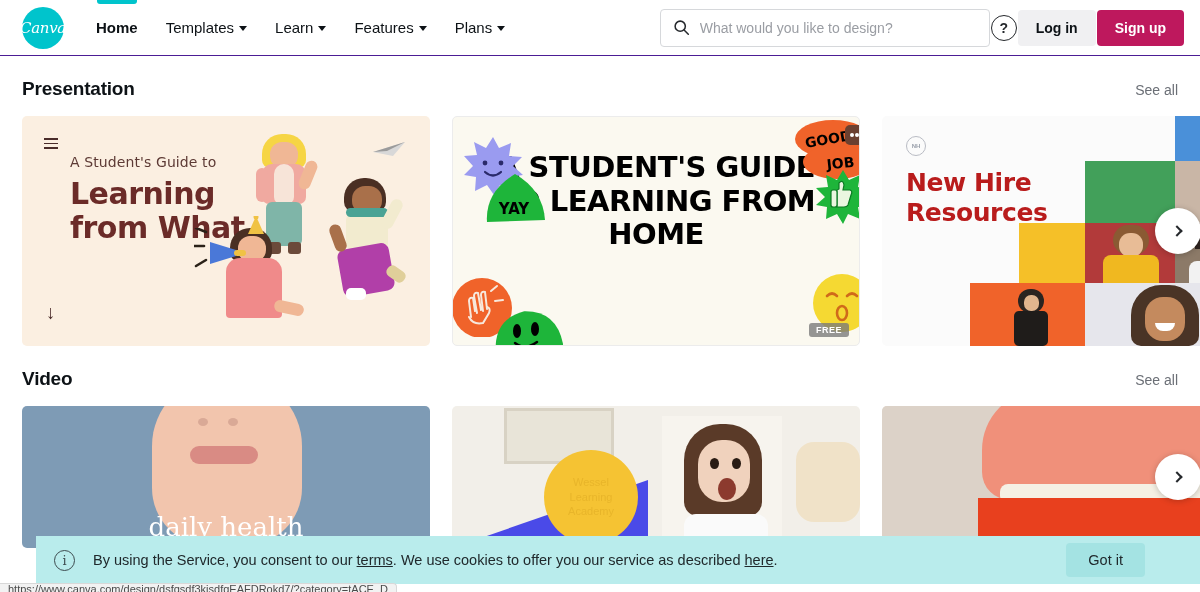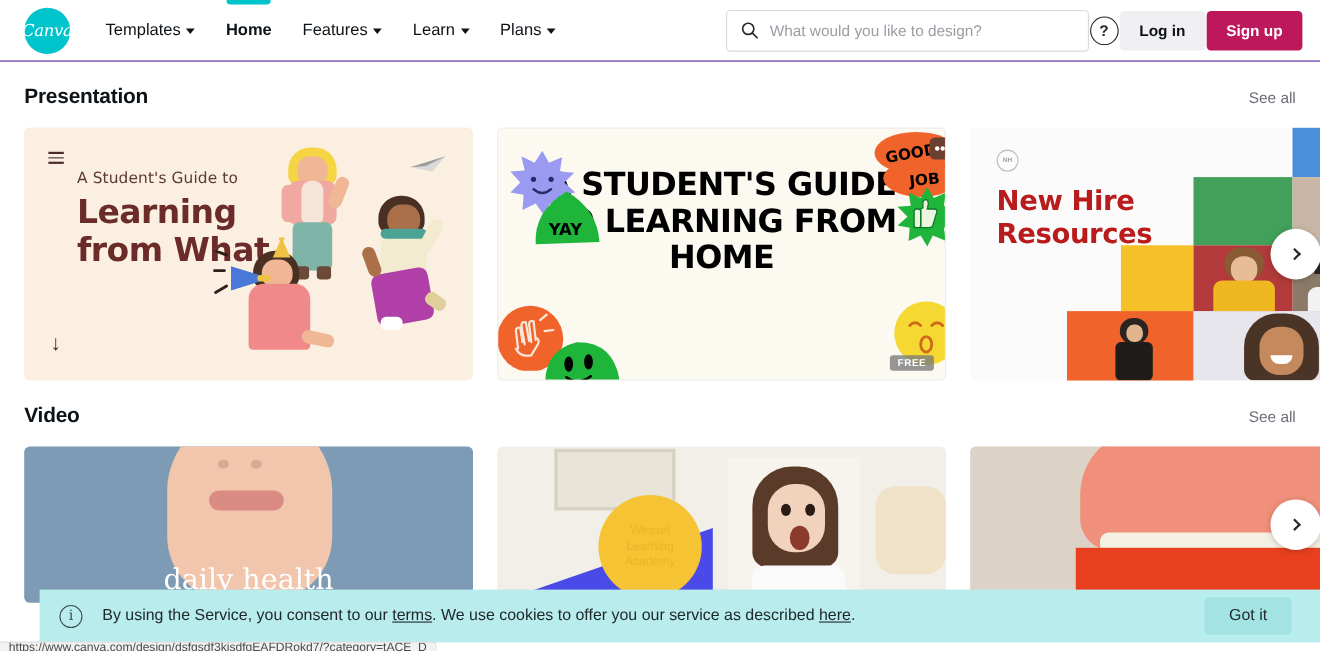--- a/index.html
+++ b/index.html
@@ -252,21 +252,21 @@
     flex: 0 0 auto;
   }
   .cookie-text {
     margin-left: 18px;
     font-size: 14.5px;
     color: #20292c;
   }
   .cookie-text a { color: #20292c; text-decoration: underline; cursor: pointer; }
   .got-it {
     margin-left: auto;
-    margin-right: 26px;
+    margin-right: 55px;
     background: #a4e3e3;
     border: none;
     border-radius: 4px;
     height: 34px;
     padding: 0 22px;
     font-family: "Liberation Sans", sans-serif;
     font-size: 14.5px;
     color: #20292c;
     cursor: pointer;
   }
@@ -292,34 +292,34 @@
 </style>
 </head>
 <body>
 
 <div class="header">
   <div class="logo">
     <span class="logo-text">Canva</span>
   </div>
 
   <nav class="nav">
+    <div class="nav-item active">
+      <span class="tab-indicator"></span>
+      <span>Home</span>
+    </div>
     <div class="nav-item">
       <span>Templates</span>
       <span class="caret"></span>
     </div>
-    <div class="nav-item active">
-      <span class="tab-indicator"></span>
-      <span>Home</span>
+    <div class="nav-item">
+      <span>Learn</span>
+      <span class="caret"></span>
     </div>
     <div class="nav-item">
       <span>Features</span>
-      <span class="caret"></span>
-    </div>
-    <div class="nav-item">
-      <span>Learn</span>
       <span class="caret"></span>
     </div>
     <div class="nav-item">
       <span>Plans</span>
       <span class="caret"></span>
     </div>
   </nav>
 
   <div class="header-right">
     <div class="search-box">

